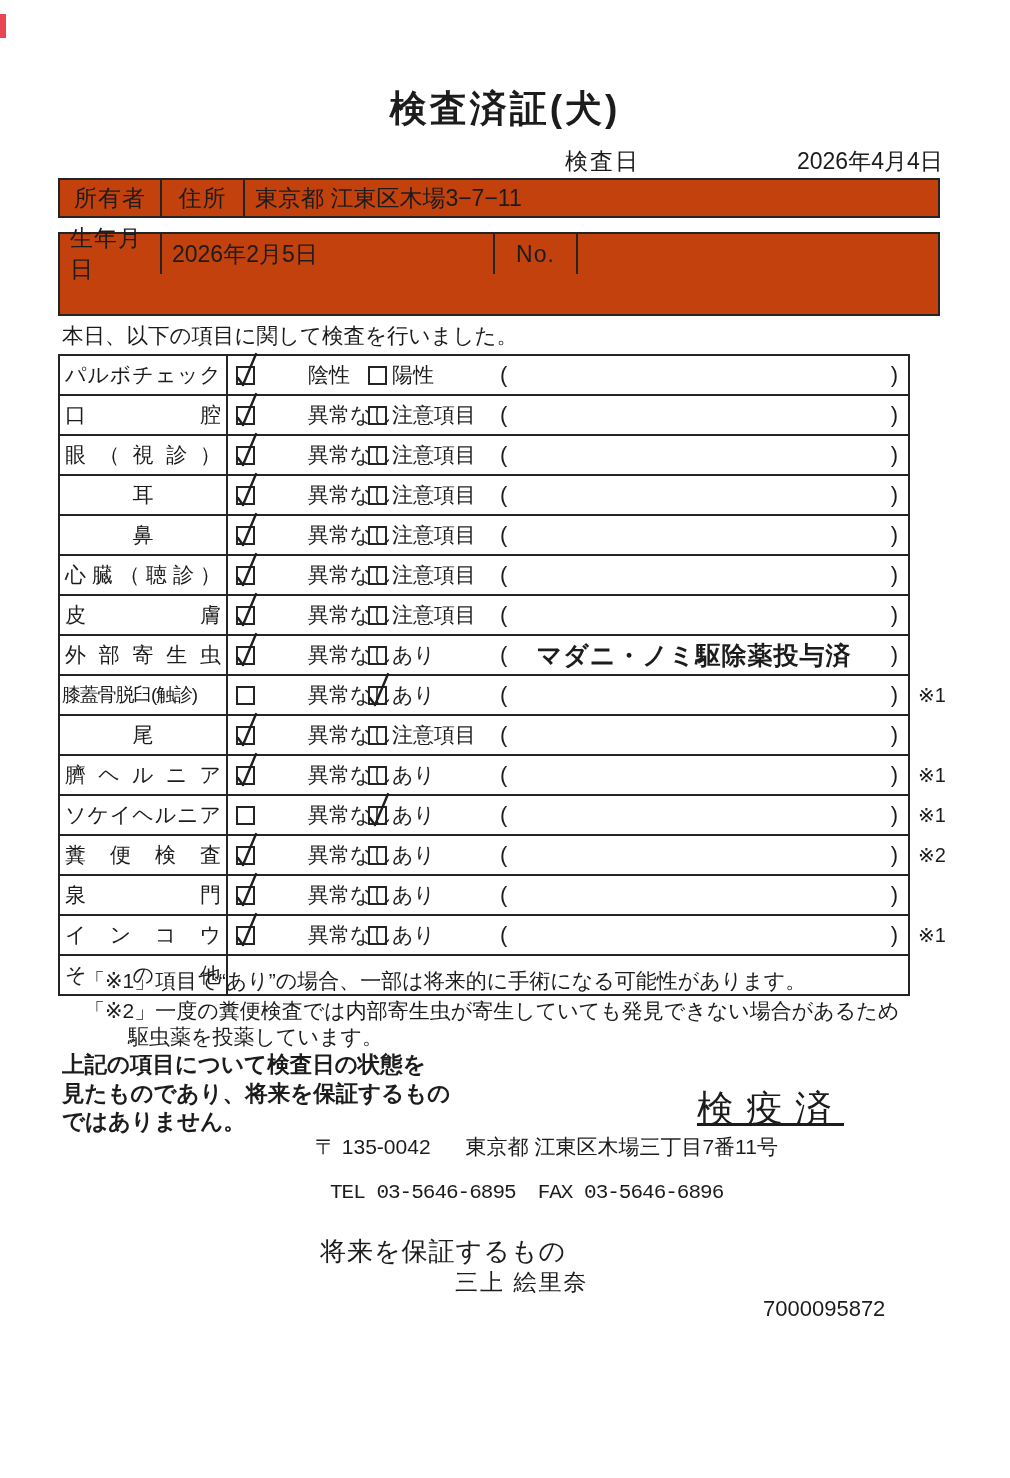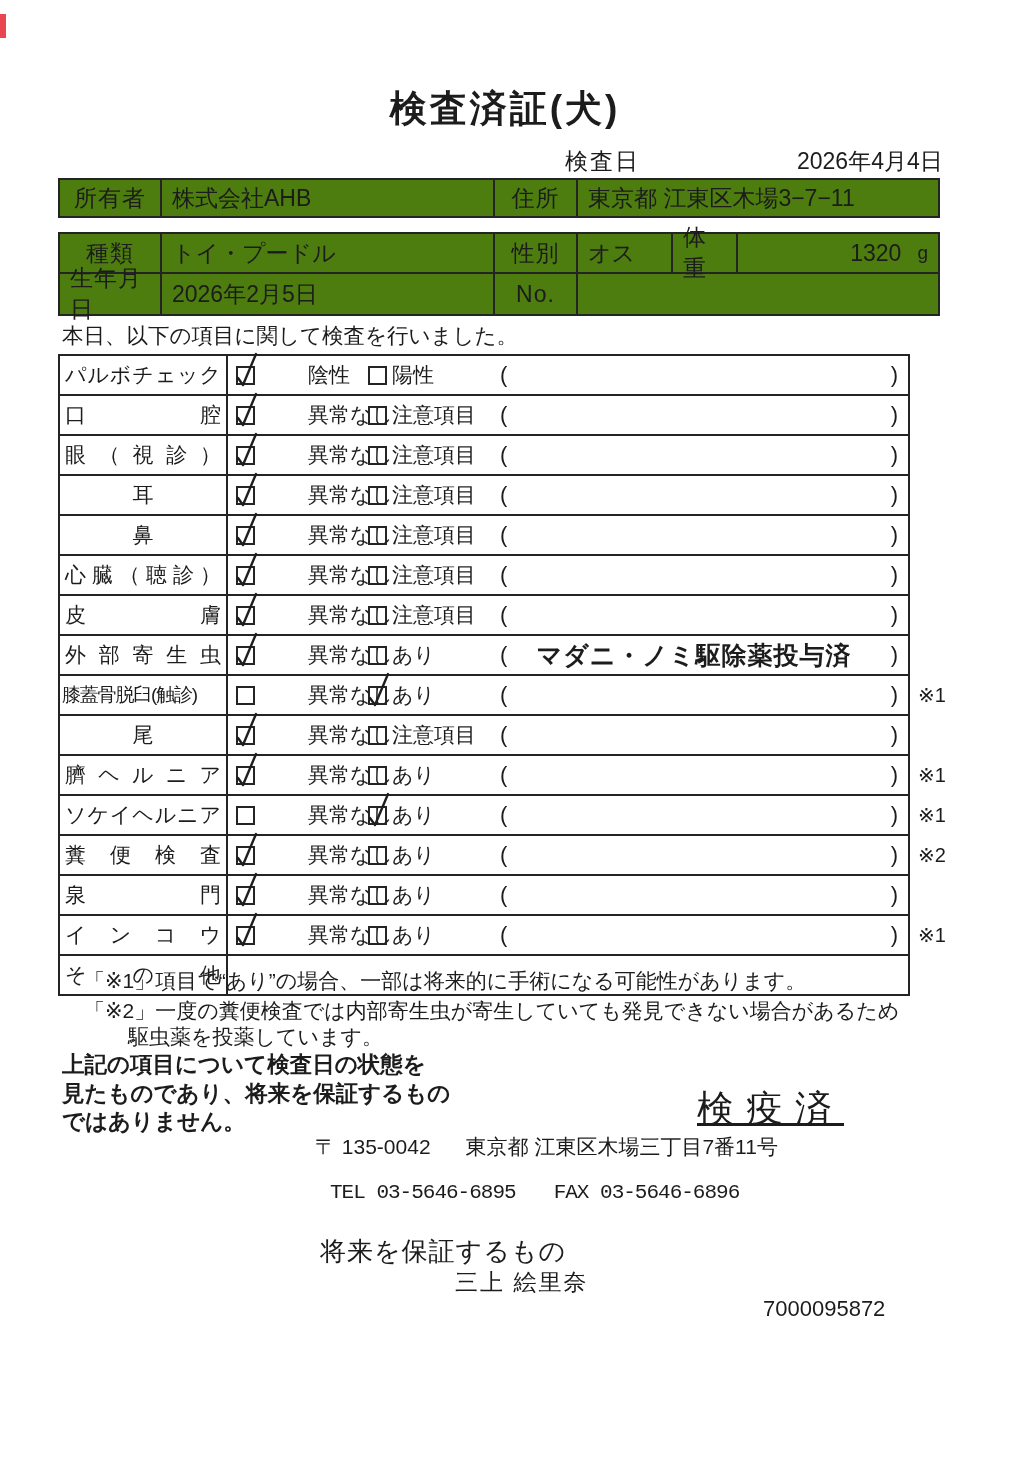--- a/index.html
+++ b/index.html
@@ -15,21 +15,21 @@
 
   
   .doc-title{top:84px;left:0;width:100%;text-align:center;
     font-size:37px;font-weight:700;letter-spacing:3px;}
 
   
   .insp-date-label{top:146px;left:565px;font-size:23px;letter-spacing:2px;}
   .insp-date-value{top:146px;left:797px;font-size:23px;}
 
   
-  .hbox{border:2px solid #242424;display:flex;box-sizing:border-box;background:#4d7c0f;}
+  .hbox{border:2px solid #242424;display:flex;box-sizing:border-box;background:#c2410c;}
   .hbox .cell{display:flex;align-items:center;box-sizing:border-box;
     font-size:23px;padding:0 10px;height:100%;}
   .hbox .cell.lab{justify-content:center;letter-spacing:1px;}
   .hbox .cell.bdr{border-right:2px solid #242424;}
   .owner-box{left:58px;top:178px;width:882px;height:40px;}
   .info-box{left:58px;top:232px;width:882px;height:84px;flex-direction:column;}
   .info-row{display:flex;height:50%;box-sizing:border-box;}
   .info-row.first{border-bottom:2px solid #242424;}
   .w-lab1{width:102px;flex:none;}
   .w-val1{width:333px;flex:none;}
@@ -73,55 +73,43 @@
   .fn1{left:60px;top:967px;}
   .fn2a{left:60px;top:997px;}
   .fn2b{left:104px;top:1023px;}
 
   
   .disclaimer{left:62px;top:1051px;font-size:22.5px;font-weight:600;line-height:28.5px;}
   .stamp{left:697px;top:1084px;font-size:37px;letter-spacing:12px;font-weight:500;text-decoration:underline;}
 
   
   .addr-row{left:315px;top:1133px;display:flex;gap:35px;font-size:21px;}
-  .tel-row{left:330px;top:1181px;display:flex;gap:38px;font-size:21px;
+  .tel-row{left:330px;top:1181px;display:flex;gap:22px;font-size:21px;
     font-family:"Liberation Mono","DejaVu Sans Mono",monospace;letter-spacing:-1px;}
   .clinic{left:320px;top:1234px;font-size:26px;letter-spacing:1px;}
   .examiner{left:455px;top:1267px;font-size:23px;letter-spacing:2px;}
   .serial{left:763px;top:1296px;font-size:22px;}
 </style>
 </head>
 <body>
 
 <div class="abs artifact" style="background: rgb(232, 71, 82);"></div>
 
 <div class="abs doc-title">検査済証(犬)</div>
 
 <div class="abs insp-date-label">検査日</div>
 <div class="abs insp-date-value">2026年4月4日</div>
 
 <div class="abs hbox owner-box">
   <div class="cell lab bdr w-lab1">所有者</div>
-  <div class="cell bdr w-val1">株式会社AHB</div>
   <div class="cell lab bdr w-lab2">住所</div>
   <div class="cell flex1">東京都 江東区木場3−7−11</div>
 </div>
 
 <div class="abs hbox info-box" style="display:block;">
-  <div class="info-row first">
-    <div class="cell lab bdr w-lab1">種類</div>
-    <div class="cell bdr w-val1">トイ・プードル</div>
-    <div class="cell lab bdr w-lab2">性別</div>
-    <div class="cell bdr w-sex">オス</div>
-    <div class="cell lab bdr w-wlab">体重</div>
-    <div class="cell flex1 weight-val">
-      <span>1320</span>
-      <span class="weight-unit">g</span>
-    </div>
-  </div>
   <div class="info-row">
     <div class="cell lab bdr w-lab1">生年月日</div>
     <div class="cell bdr w-val1">2026年2月5日</div>
     <div class="cell lab bdr w-lab2">No.</div>
   </div>
 </div>
 
 <div class="abs statement">本日、以下の項目に関して検査を行いました。</div>
 
 <div class="abs insp-table" id="insp-table">

